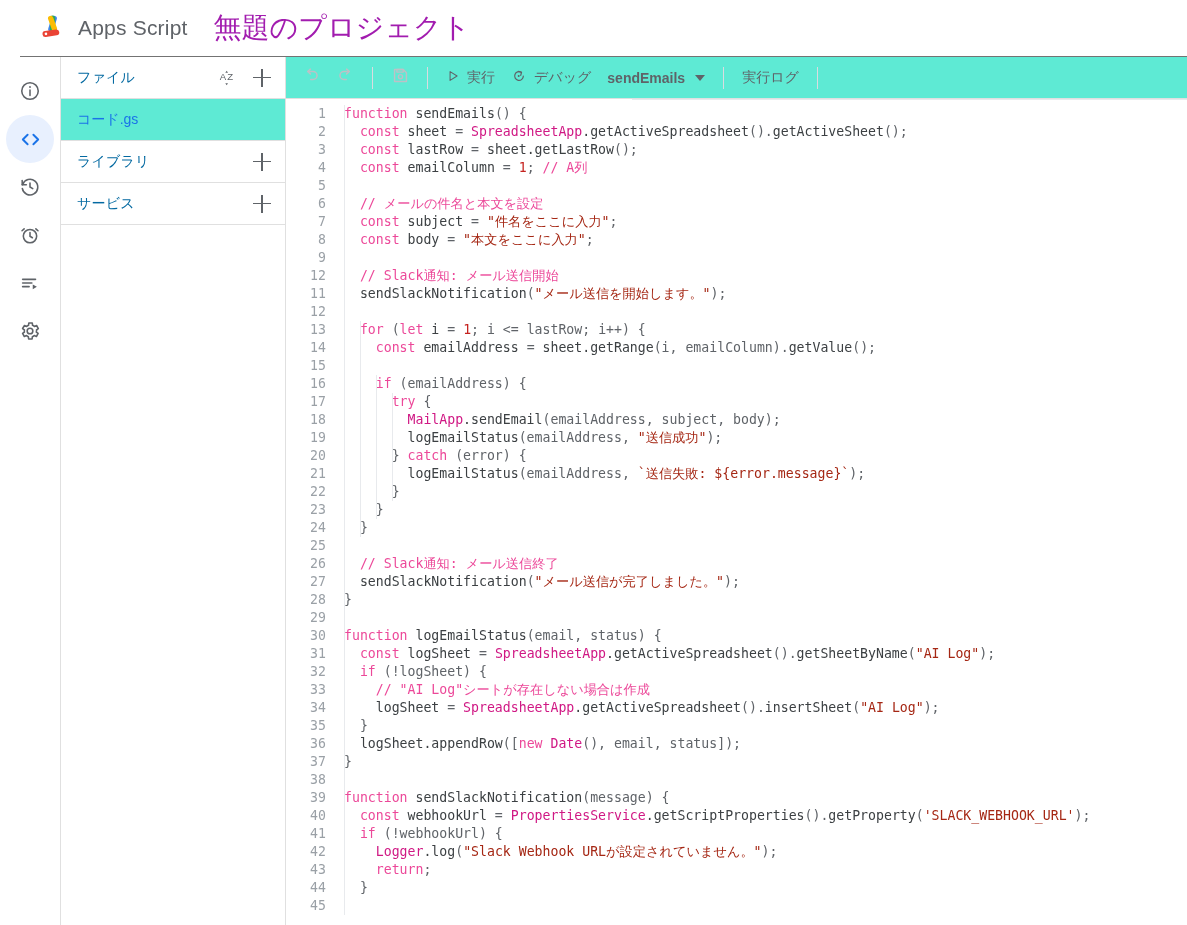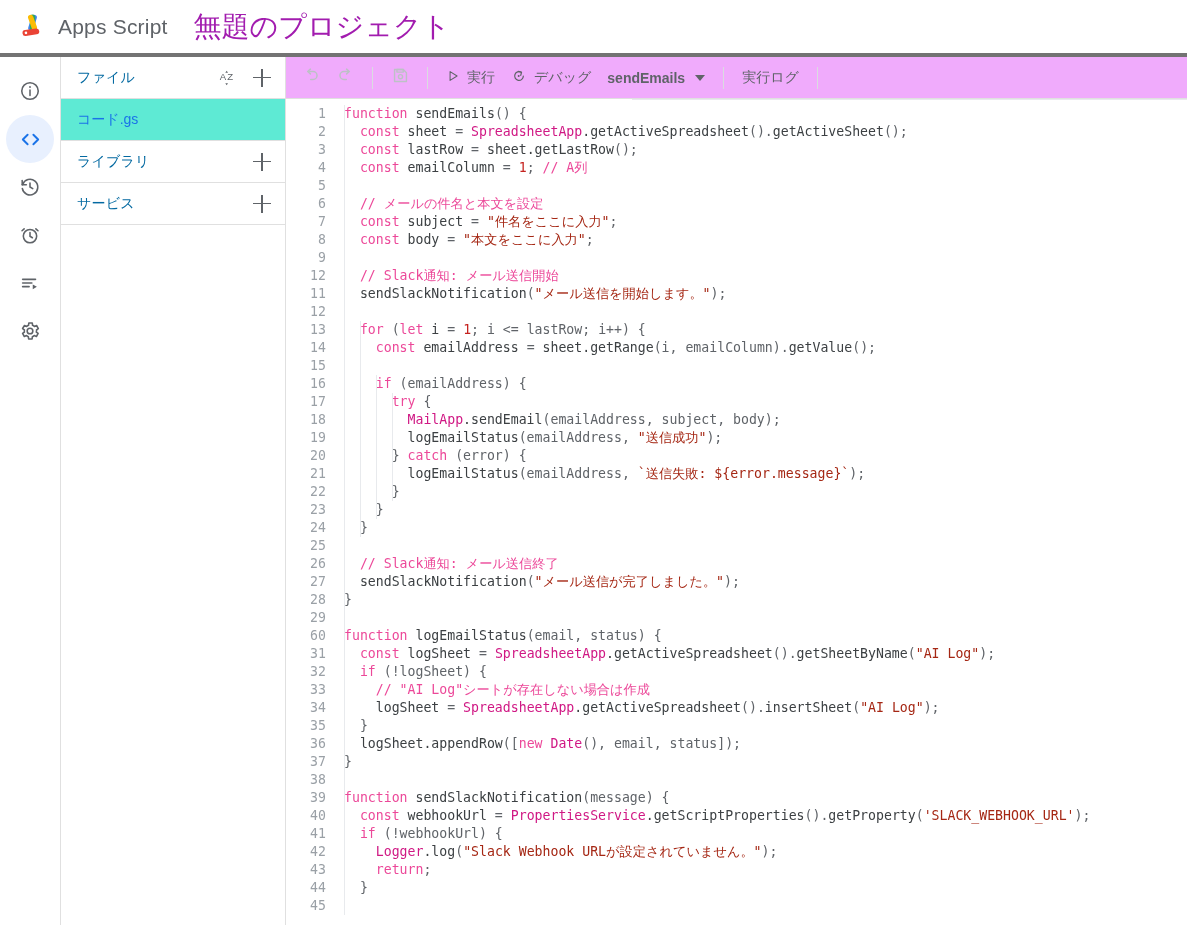--- a/index.html
+++ b/index.html
@@ -9,22 +9,23 @@
     font-family: "Liberation Sans", "DejaVu Sans", sans-serif;
     overflow: hidden;
   }
   #app { width: 1187px; height: 925px; display: flex; flex-direction: column; }
 
   
   .header {
     height: 57px; flex: 0 0 57px;
     display: flex; align-items: center;
     background: #fff;
-    border-bottom: 4px solid #737373;
+    border-bottom: 1px solid #737373;
     padding-left: 16px;
+    margin-left: 20px;
   }
   .logo-wrap { width: 34px; height: 34px; display: flex; align-items: center; justify-content: center; }
   .brand {
     font-size: 21px; color: #5f6368; letter-spacing: .2px;
     margin-left: 8px; white-space: nowrap;
   }
   .project-title {
     font-family: Liberation Serif, serif;
     font-size: 28px; color: #a21caf; margin-left: 26px; white-space: nowrap;
   }
@@ -78,21 +79,21 @@
   .file-item.selected { background: #5eead4; color: #1a73e8; }
 
   
   .editor-area { flex: 1 1 auto; display: flex; flex-direction: column; min-width: 0; background: #fff; }
 
   .toolbar {
     height: 42px; flex: 0 0 42px;
     display: flex; align-items: center;
     padding-left: 8px;
     border-bottom: 1px solid #e0e0e0;
-    background: #f0abfc;
+    background: #5eead4;
   }
   .tb-icon {
     width: 30px; height: 30px; display: flex; align-items: center; justify-content: center;
     cursor: pointer; margin: 0 2px;
   }
   .tb-sep { width: 1px; height: 22px; background: #dadce0; margin: 0 10px; }
   .tb-item {
     display: flex; align-items: center; gap: 7px;
     font-size: 14px; color: #5f6368; cursor: pointer;
     padding: 0 8px; height: 30px; white-space: nowrap;
@@ -336,21 +337,21 @@
               <div>20</div>
               <div>21</div>
               <div>22</div>
               <div>23</div>
               <div>24</div>
               <div>25</div>
               <div>26</div>
               <div>27</div>
               <div>28</div>
               <div>29</div>
-              <div>60</div>
+              <div>30</div>
               <div>31</div>
               <div>32</div>
               <div>33</div>
               <div>34</div>
               <div>35</div>
               <div>36</div>
               <div>37</div>
               <div>38</div>
               <div>39</div>
               <div>40</div>

